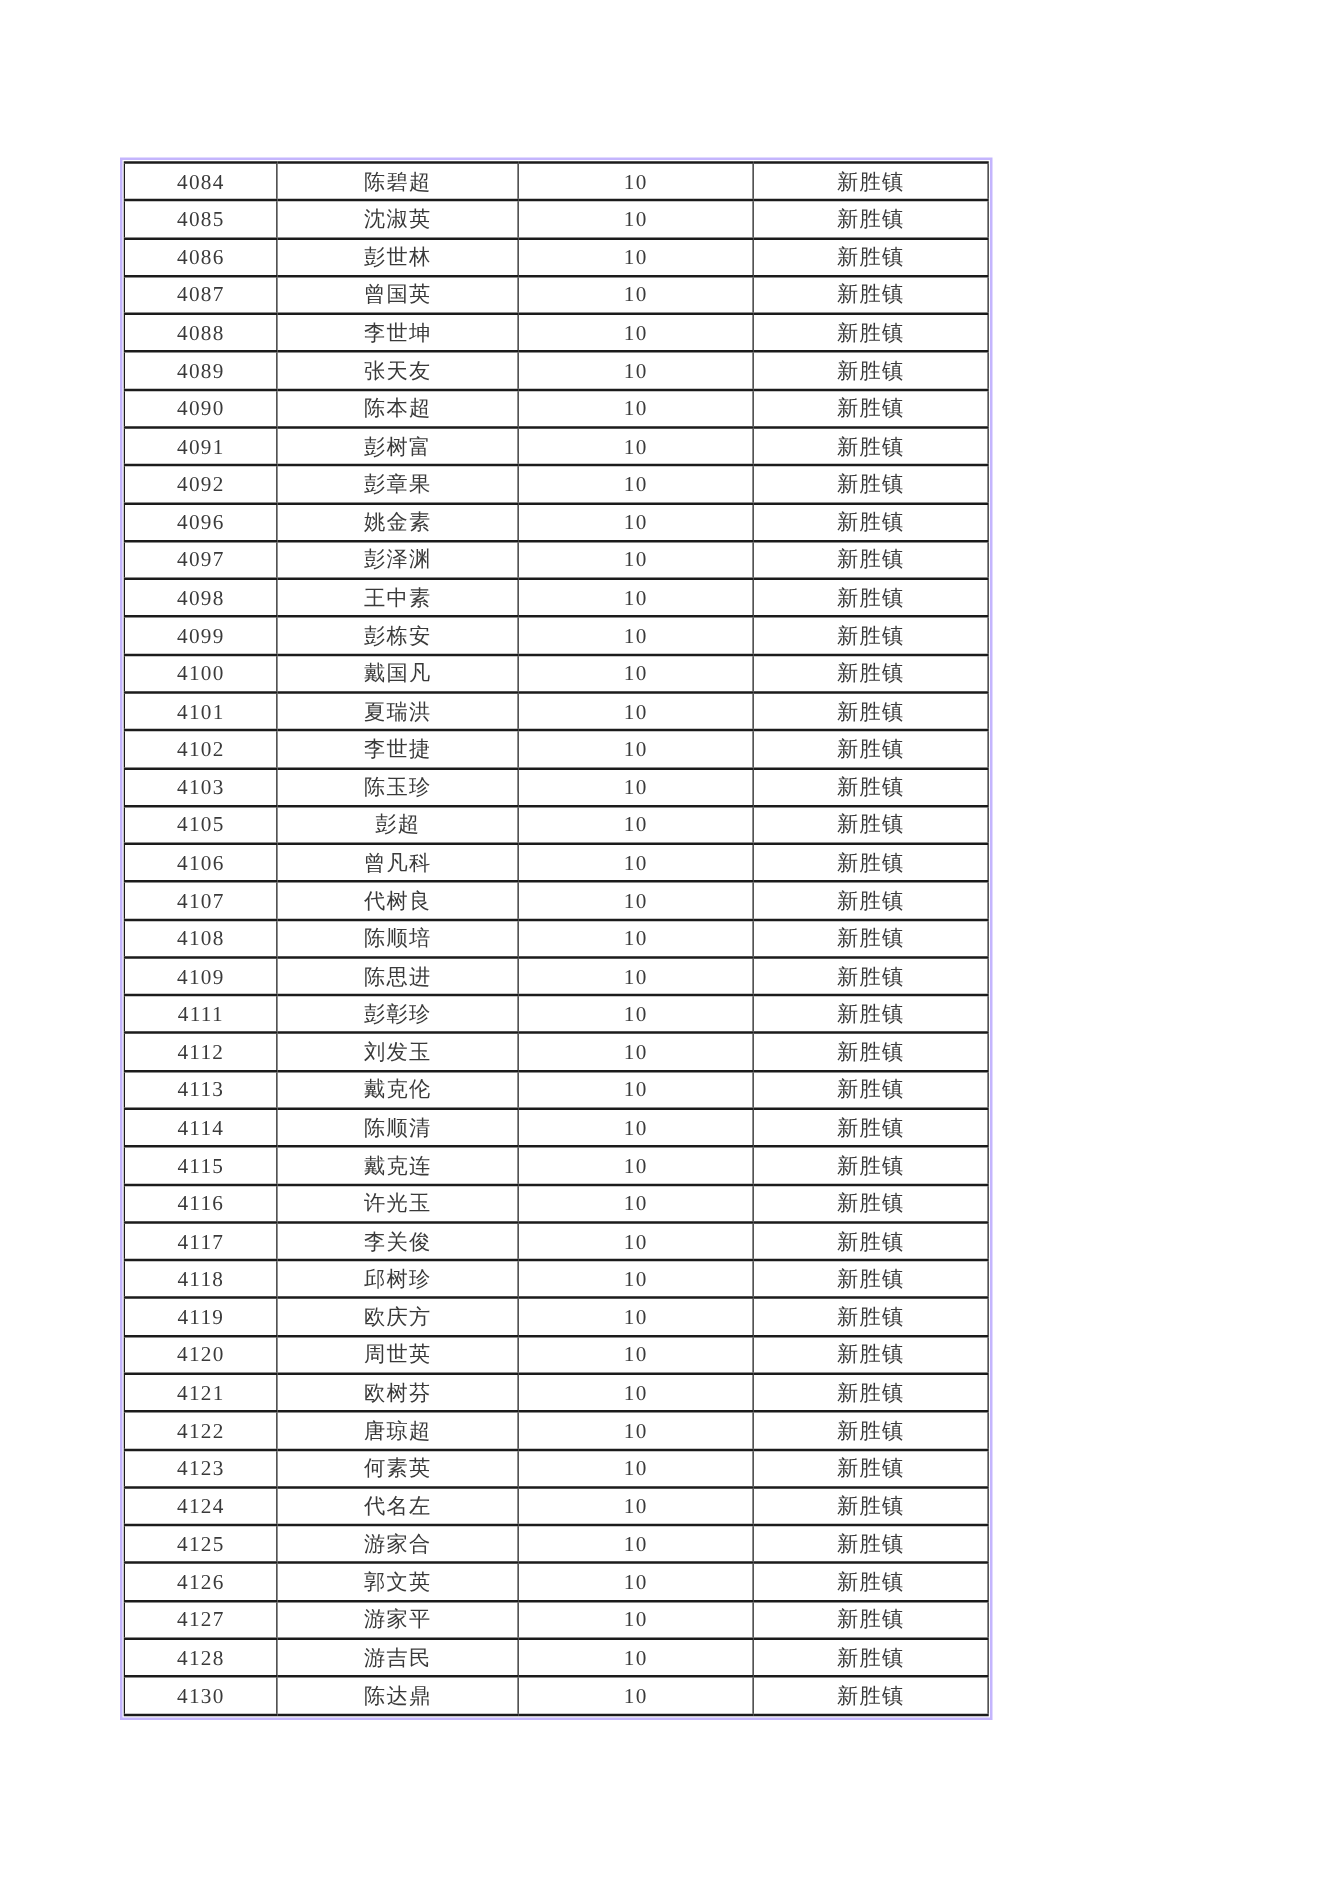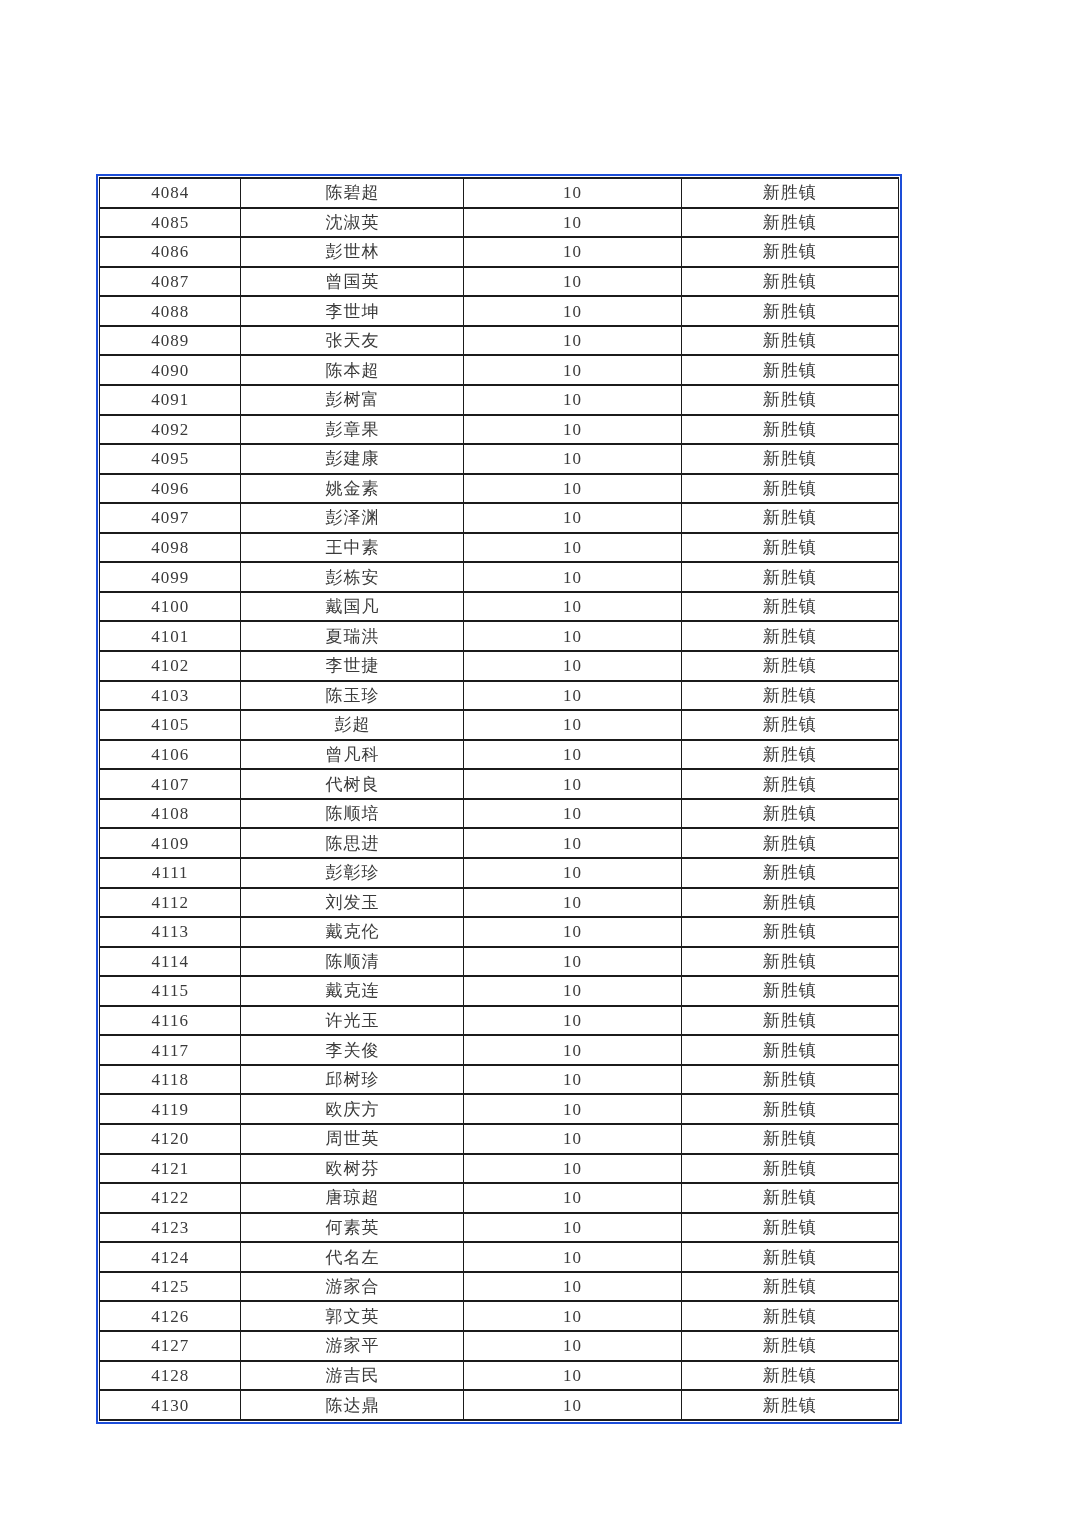--- a/index.html
+++ b/index.html
@@ -12,26 +12,25 @@
     position: relative;
     width: 1074px;
     height: 1520px;
     background: #ffffff;
     overflow: hidden;
   }
   .table-wrap {
     position: absolute;
     left: 96px;
     top: 126px;
-    width: 806px;
+    width: 698px;
     height: 1250px;
-    border: 2px solid #1d4ed8;
+    border: 2px solid #c4b5fd;
     padding: 1px;
     box-sizing: border-box;
-    margin-top: 48px;
   }
   table.roster {
     width: 100%;
     height: 100%;
     border-collapse: collapse;
     table-layout: fixed;
   }
   table.roster td {
     border-left: 1px solid #1b1b1b;
     border-right: 1px solid #1b1b1b;
@@ -113,26 +112,20 @@
             <td>10</td>
             <td>新胜镇</td>
           </tr>
           <tr>
             <td>4092</td>
             <td>彭章果</td>
             <td>10</td>
             <td>新胜镇</td>
           </tr>
           <tr>
-            <td>4095</td>
-            <td>彭建康</td>
-            <td>10</td>
-            <td>新胜镇</td>
-          </tr>
-          <tr>
             <td>4096</td>
             <td>姚金素</td>
             <td>10</td>
             <td>新胜镇</td>
           </tr>
           <tr>
             <td>4097</td>
             <td>彭泽渊</td>
             <td>10</td>
             <td>新胜镇</td>

